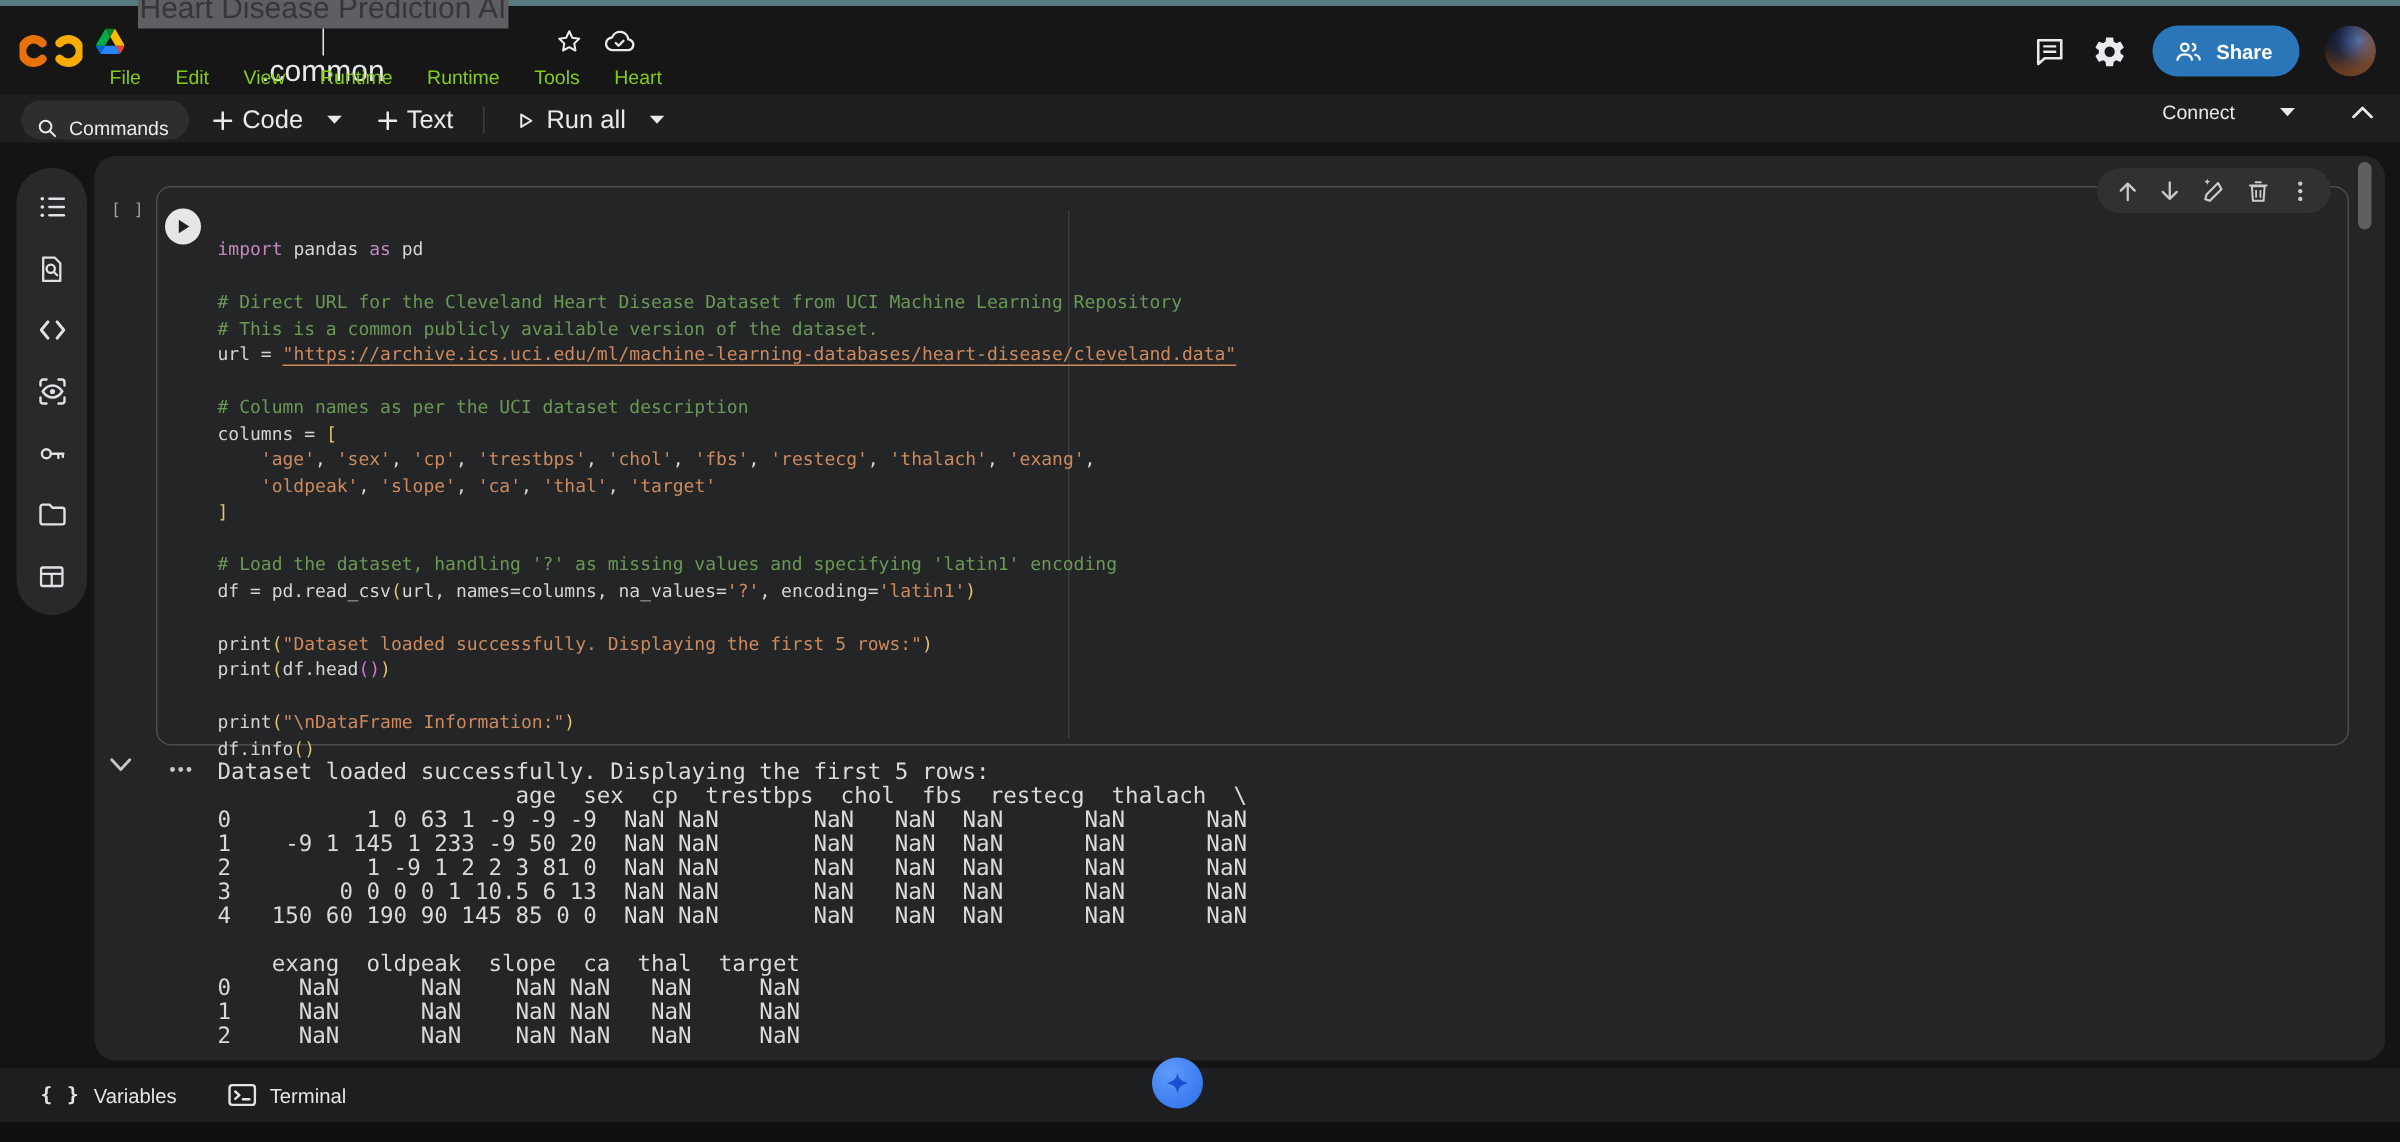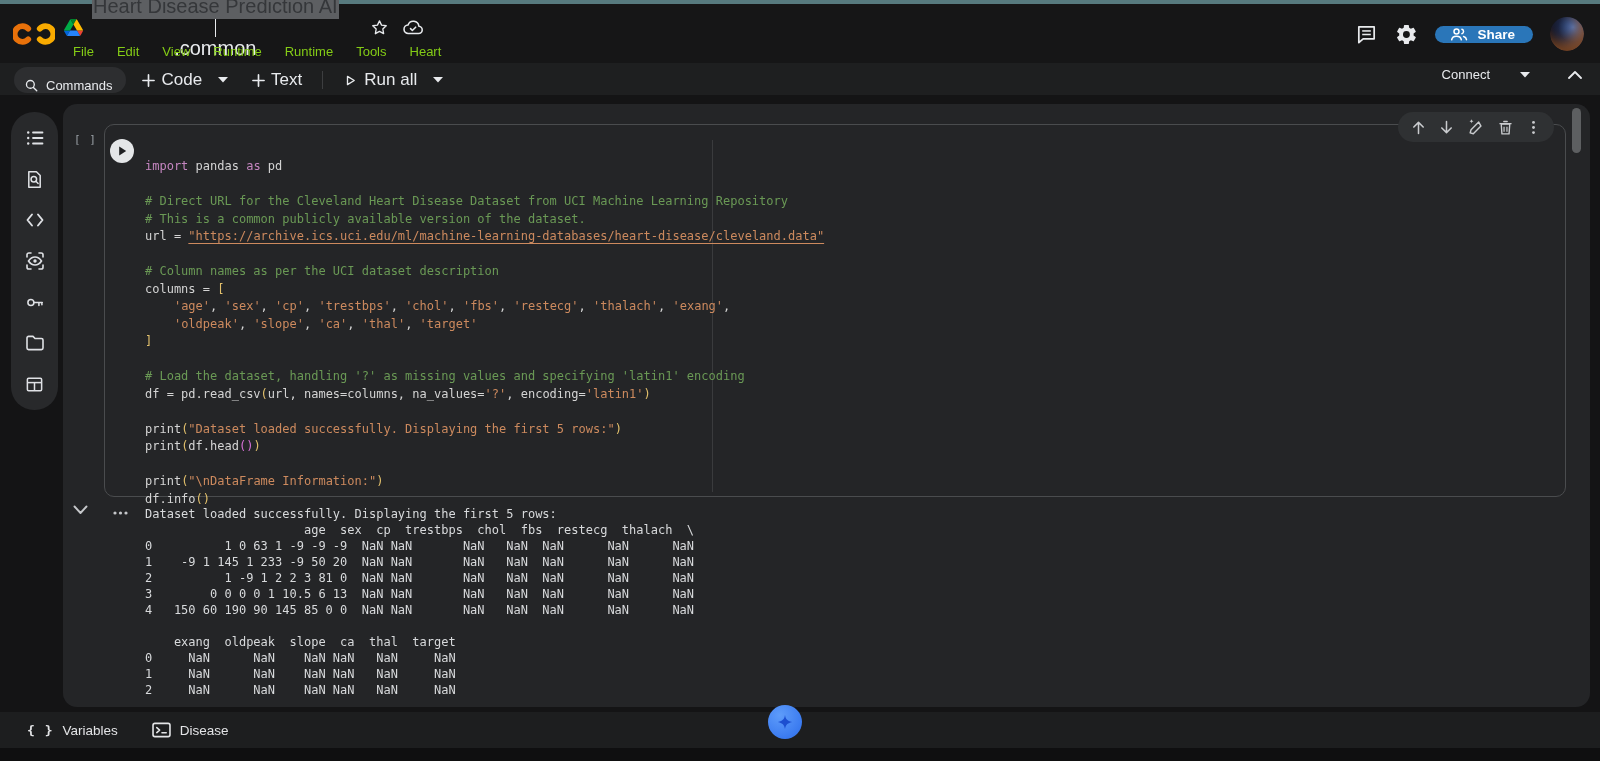--- a/index.html
+++ b/index.html
@@ -13,21 +13,21 @@
   .colab-logo { position:absolute; left:13px; top:13px; width:42px; height:34px; }
   .title-row { position:absolute; left:64px; top:10px; height:26px; display:flex; align-items:center; gap:9px; }
   .drive-icon { width:19px; height:17px; }
   .nb-title { font-size:20px; color:#e8eaed; display:flex; align-items:center;flex-direction:column; }
   .title-selected { background:#5d5f62; color:#35373a; padding:1px 1px; }
   .title-cursor { display:inline-block; width:1.5px; height:18px; background:#e8eaed; }
   .title-icons { display:flex; align-items:center; gap:13px; margin-left:22px; }
   .menubar { position:absolute; left:66px; top:38px; display:flex; gap:9px; }
   .menu-item { font-size:13px; color:#84cc16; padding:2px 7px; cursor:default; }
   .header-right { position:absolute; right:16px; top:13px; display:flex; align-items:center; gap:17px; }
-  .share-btn { height:17px; border-radius:17px; background:#2a76b9; display:flex; align-items:center;
+  .share-btn { height:34px; border-radius:17px; background:#2a76b9; display:flex; align-items:center;
                gap:8px; padding:0 18px 0 14px; color:#fff; font-size:13.5px; font-weight:bold; }
   .avatar { width:34px; height:34px; border-radius:50%;
             background:radial-gradient(circle at 68% 30%,#4d6fb0 0%,#1b2440 45%,#0c1020 70%),#0c1020;
             box-shadow:inset -6px -9px 12px rgba(200,110,40,.55); }
 
   
   .toolbar { position:absolute; left:0; top:63px; width:1600px; height:32px; background:#1e1f20; }
   .toolbar-left { position:absolute; left:14px; top:3px; display:flex; align-items:center; gap:10px; }
   .commands-pill { display:flex; align-items:flex-end; gap:7px; background:#2d2e30; border-radius:13px;
                    height:26px; padding:0 14px 0 10px; color:#e8eaed; font-size:13px; }
@@ -59,21 +59,21 @@
   .ruler { position:absolute; left:712px; top:140px; width:1px; height:352px; background:#3a3b3d; }
 
   .cell-toolbar { position:absolute; left:1398px; top:112px; width:156px; height:30px; background:#2f3133;
                   border-radius:15px; display:flex; align-items:center; justify-content:space-evenly; }
   .scrollbar-thumb { position:absolute; left:1572px; top:108px; width:9px; height:45px; background:#5d5f61;
                      border-radius:5px; }
 
   .output-collapse { position:absolute; left:73px; top:505px; }
   .output-more { position:absolute; left:112px; top:509px; }
   .output-text { position:absolute; left:145px; top:506px; font-family:"DejaVu Sans Mono", monospace;
-                 font-size:12px; line-height:16px; color:#d8dadc; white-space:pre; }
+                 font-size:15px; line-height:16px; color:#d8dadc; white-space:pre; }
 
   
   .statusbar { position:absolute; left:0; top:712px; width:1600px; height:36px; background:#1d1e1f; }
   .statusbar-inner { display:flex; align-items:center; height:100%; padding-left:27px; gap:34px; }
   .sb-item { display:flex; align-items:center; gap:9px; color:#e3e4e6; font-size:13.5px; }
   .braces-glyph { font-family:"DejaVu Sans Mono", monospace; font-size:13px; font-weight:bold; letter-spacing:1px; }
   .below-bar { position:absolute; left:0; top:748px; width:1600px; height:13px; background:#0f0f10; }
 
   .gemini-fab { position:absolute; left:768px; top:705px; width:34px; height:34px; border-radius:50%;
                 background:radial-gradient(circle at 35% 30%, #5e9cfa 0%, #3b7bf0 70%, #2f6ce0 100%);
@@ -324,21 +324,21 @@
       <div class="sb-item">
         <span class="braces-glyph">{ }</span>
         <span>Variables</span>
       </div>
       <div class="sb-item">
         <svg width="19" height="16" viewBox="0 0 20 17">
           <rect x="1" y="1.5" width="18" height="14" rx="2" fill="none" stroke="#e3e4e6" stroke-width="1.7"></rect>
           <path d="M5 6l3 2.6L5 11.2" fill="none" stroke="#e3e4e6" stroke-width="1.7" stroke-linecap="round" stroke-linejoin="round"></path>
           <line x1="10.5" y1="11.5" x2="15" y2="11.5" stroke="#e3e4e6" stroke-width="1.7" stroke-linecap="round"></line>
         </svg>
-        <span>Disease</span>
+        <span>Terminal</span>
       </div>
     </div>
   </div>
   <div class="below-bar"></div>
 
   <div class="gemini-fab">
     <svg width="20" height="20" viewBox="0 0 24 24">
       <path d="M12 3.5c.9 5 2.3 6.6 8.5 8.5-6.2 1.9-7.6 3.5-8.5 8.5-.9-5-2.3-6.6-8.5-8.5 6.2-1.9 7.6-3.5 8.5-8.5z" fill="#1c4fd0"></path>
     </svg>
   </div>

